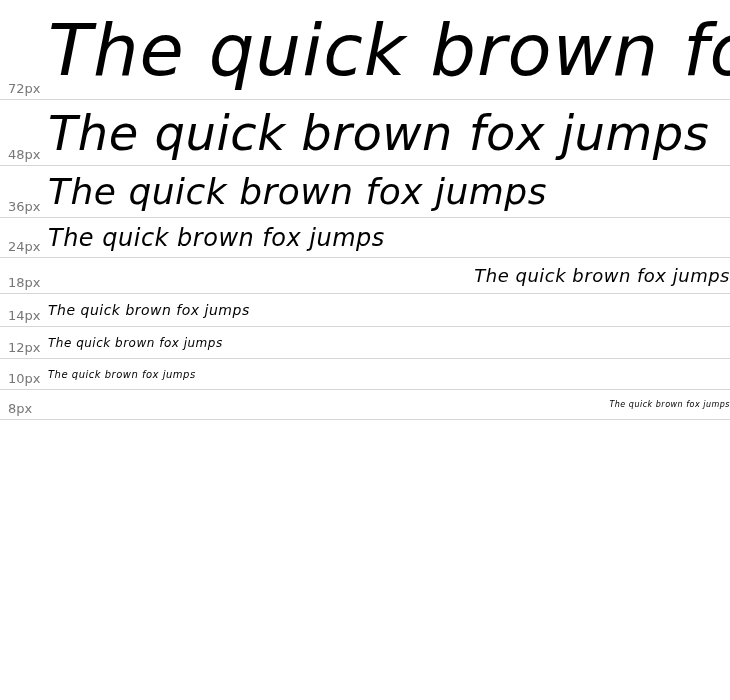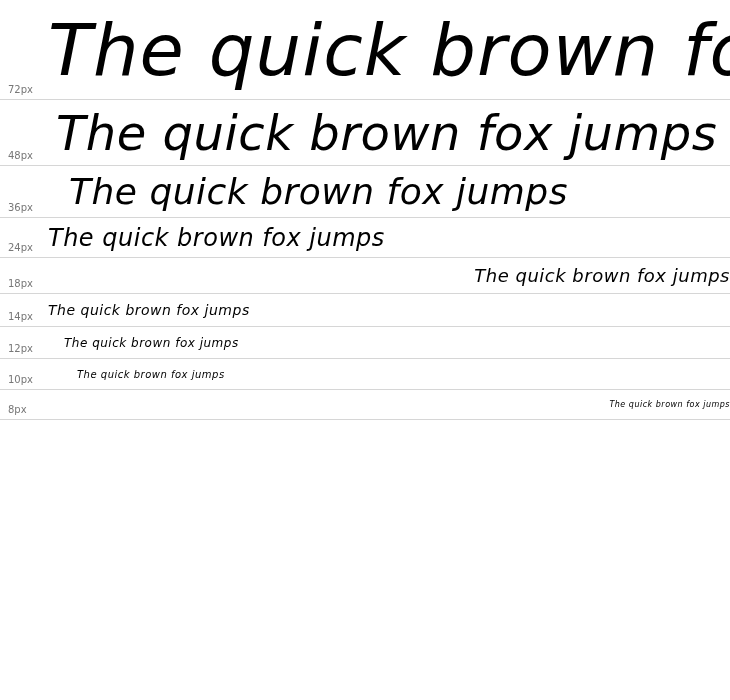--- a/index.html
+++ b/index.html
@@ -22,51 +22,51 @@
     border-bottom: 1px solid #d6d6d6;
     box-sizing: border-box;
     overflow: hidden;
     white-space: nowrap;
   }
   .size-label {
     position: absolute;
     left: 8px;
     bottom: 4px;
     font-family: "DejaVu Sans", sans-serif;
-    font-size: 10px;
+    font-size: 13px;
     color: #777777;
     letter-spacing: 0;
     line-height: 1;
   }
   .sample {
     display: block;
     margin-left: 48px;
     font-family: "DejaVu Sans", sans-serif;
     font-style: italic;
     font-weight: 300;
     color: #000000;
     white-space: nowrap;
     letter-spacing: 0.5px;
   }
   
   .r0 { height: 100px; }
   .r0 .sample { font-size: 72px; line-height: 100px; letter-spacing: 1px; }
-  .r1 { height: 66px; padding-left: 8px; }
+  .r1 { height: 66px; }
   .r1 .sample { font-size: 48px; line-height: 66px; }
-  .r2 { height: 52px; padding-left: 21px; }
+  .r2 { height: 52px; }
   .r2 .sample { font-size: 36px; line-height: 52px; }
   .r3 { height: 40px; }
   .r3 .sample { font-size: 24px; line-height: 40px; }
   .r4 { height: 36px; text-align: right; }
   .r4 .sample { font-size: 18px; line-height: 36px; }
   .r5 { height: 33px; }
   .r5 .sample { font-size: 14px; line-height: 33px; }
-  .r6 { height: 32px; padding-left: 16px; }
+  .r6 { height: 32px; }
   .r6 .sample { font-size: 12px; line-height: 32px; }
-  .r7 { height: 31px; padding-left: 29px; }
+  .r7 { height: 31px; }
   .r7 .sample { font-size: 10px; line-height: 31px; }
   .r8 { height: 30px; text-align: right; }
   .r8 .sample { font-size: 8px; line-height: 30px; }
 </style>
 </head>
 <body>
 
 <div class="specimen">
 
   <div class="row r0">

